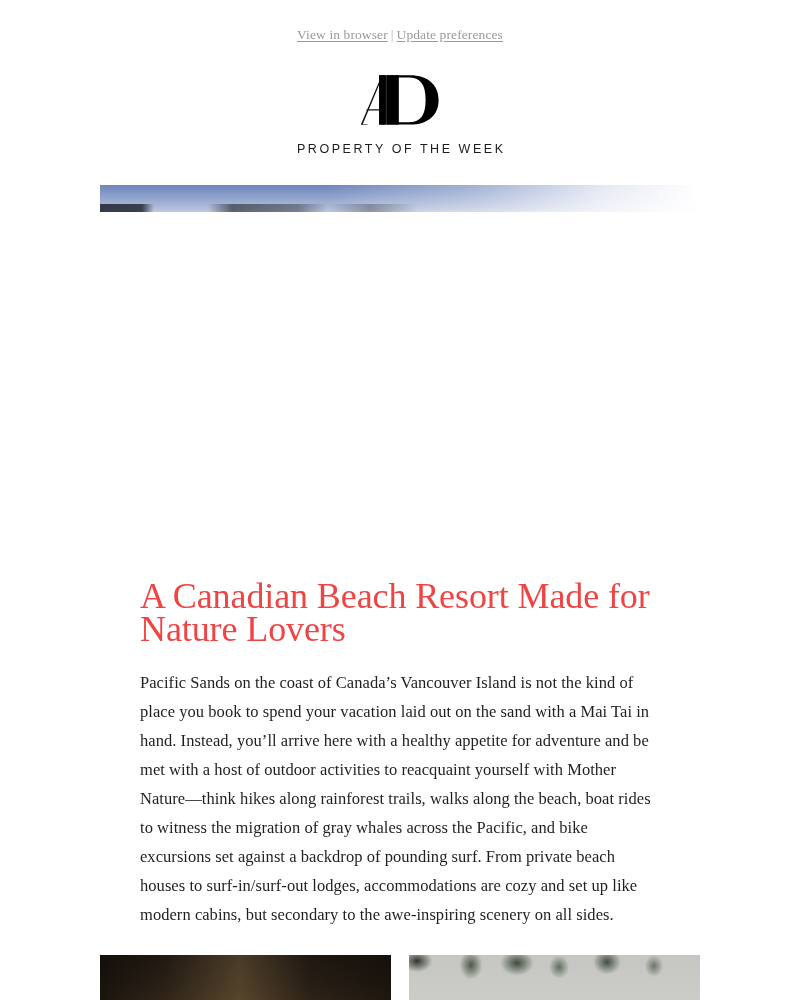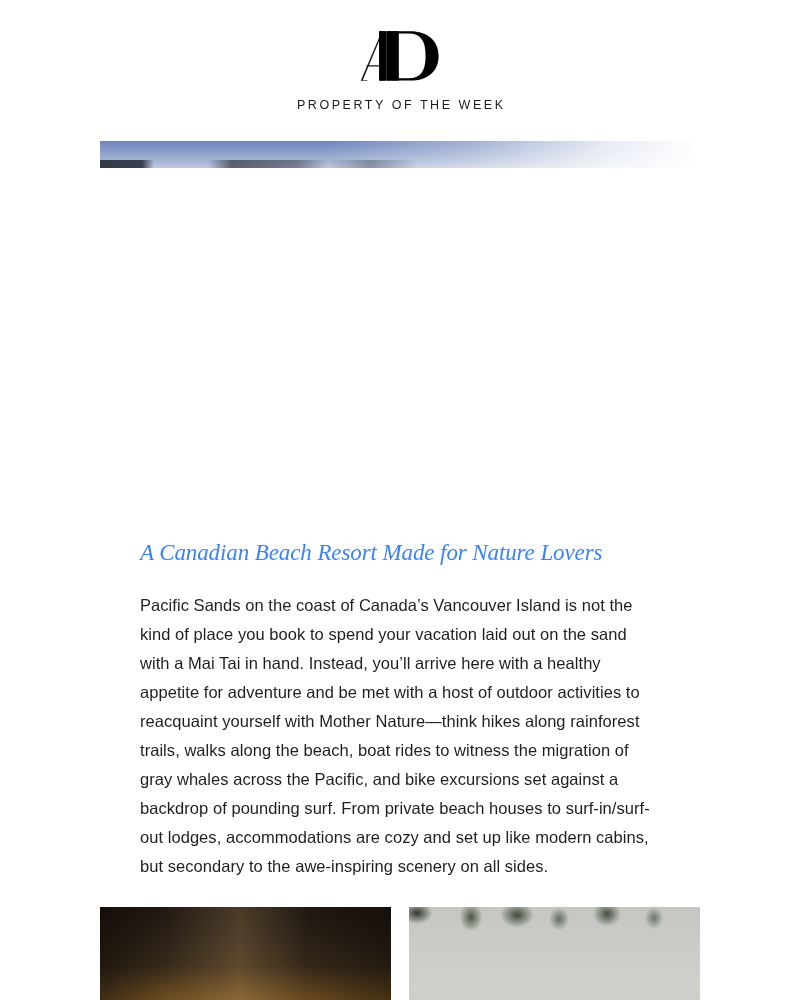--- a/index.html
+++ b/index.html
@@ -135,31 +135,30 @@
   
   .article {
     width: 600px;
     margin: 0 auto;
     padding: 0;
   }
   .headline {
     margin: 0;
     padding: 0 40px;
     font-family: "Liberation Serif", serif;
-    font-style: italic;
     font-weight: 400;
-    font-size: 23px;
+    font-size: 36px;
     line-height: 33px;
-    color: #3b82f6;
+    color: #ef4444;
     letter-spacing: -0.1px;
   }
   .body-copy {
     margin: 0;
     padding: 22px 40px 0 40px;
-    font-family: Liberation Sans, sans-serif;
+    font-family: Liberation Serif, serif;
     font-size: 16.5px;
     line-height: 29px;
     color: #1f1f1f;
     letter-spacing: 0.05px;
   }
 
   
   .two-up {
     width: 600px;
     margin: 26px auto 0 auto;
@@ -223,20 +222,23 @@
       radial-gradient(ellipse 20px 18px at 198px 7px, rgba(40,54,38,0.84) 0%, rgba(40,54,38,0) 70%),
       radial-gradient(ellipse 13px 15px at 245px 11px, rgba(62,74,56,0.66) 0%, rgba(62,74,56,0) 72%),
       linear-gradient(to bottom, rgba(30,40,28,0.10) 0%, rgba(30,40,28,0) 40%);
   }
 </style>
 </head>
 <body>
 
 <div class="email-wrap">
 
+  <div class="preheader">
+    <a href="#">View in browser</a><span class="sep">|</span><a href="#">Update preferences</a>
+  </div>
 
   <div class="masthead">
     <svg class="ad-logo" viewBox="0 0 96 54" aria-label="AD">
 
       <path d="M30.6 1.2 L33.6 1.2 L33.6 50.6 L27.2 50.6 L27.2 1.2 Z" fill="#000"></path>
       <path d="M29.8 1.2 L31.1 1.2 L10.6 50.6 L8.9 50.6 Z" fill="#111"></path>
       <path d="M8.9 50.0 L15.4 50.0 L15.4 50.6 L8.9 50.6 Z" fill="#111"></path>
       <path d="M14.8 35.2 L31.4 35.2 L31.4 36.5 L14.2 36.5 Z" fill="#111"></path>
 
       <path d="M27.2 1.2 L33.9 1.2 L33.9 50.6 L27.2 50.6 Z" fill="#000"></path>

